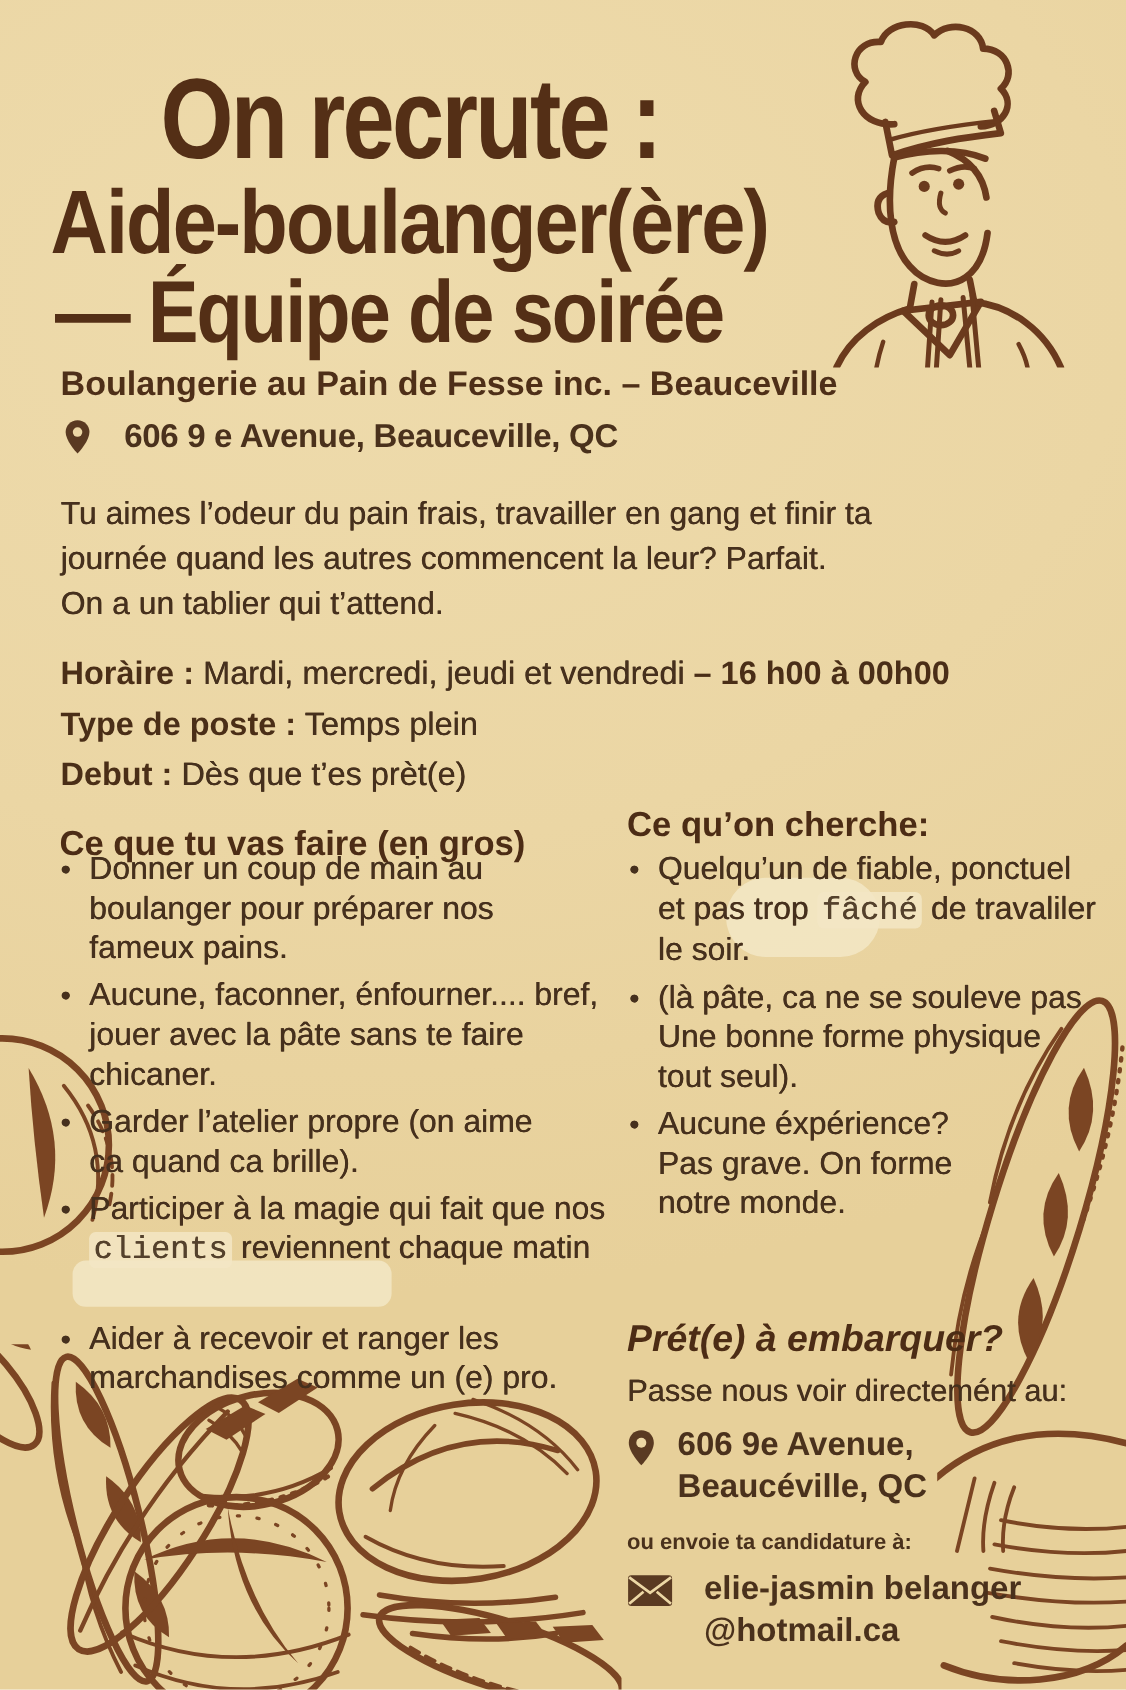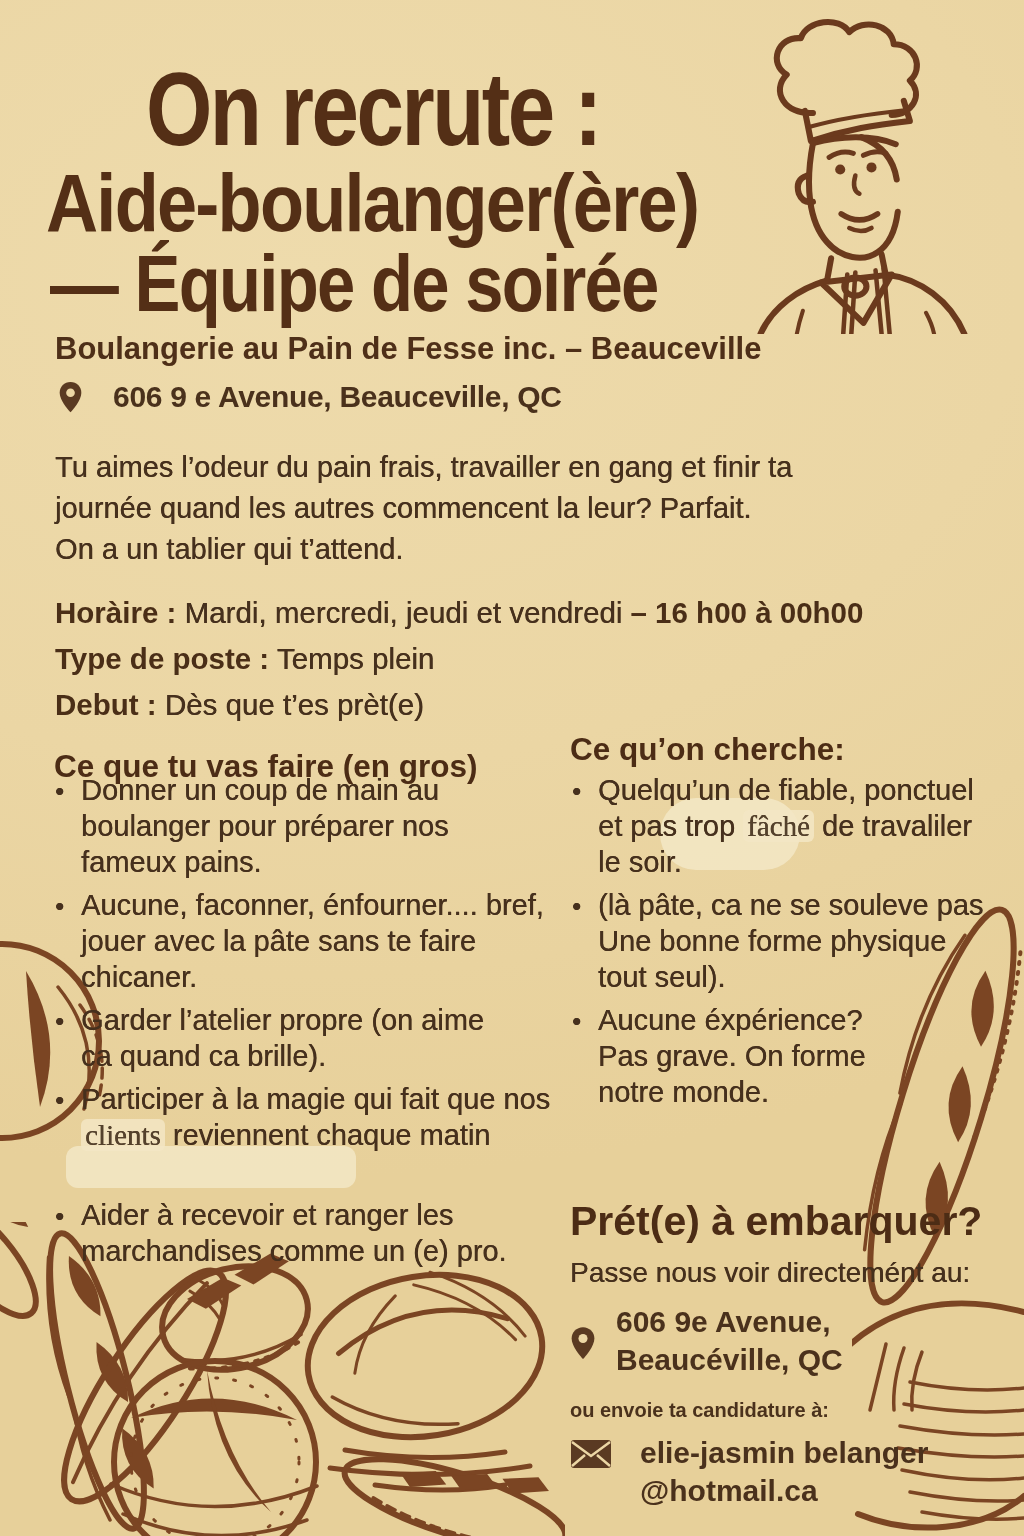--- a/index.html
+++ b/index.html
@@ -23,27 +23,27 @@
   .colhead{font-size:31.5px;font-weight:700;color:#4c2c15;white-space:nowrap;}
   .lh{left:54px;top:731px;margin-top:17px;}
   .rh{left:570px;top:731px;}
   .bullets{font-size:29px;line-height:36px;color:#46301d;}
   .lcol{left:55px;top:772px;width:500px;}
   .rcol{left:572px;top:772px;width:440px;}
   .bullet{display:flex;margin-bottom:7px;}
   .bullet .dot{flex:0 0 26px;}
   .bullet .dot::before{content:"•";font-size:26px;}
   .gap-top{margin-top:44px;}
-  .serif{font-family:Liberation Serif, serif;color:#54412c;
+  .serif{font-family:Liberation Mono, monospace;color:#54412c;
          background:rgba(243,230,196,.85);border-radius:6px;padding:0 4px;}
   .smudge{background:rgba(244,232,200,.8);border-radius:12px;z-index:1;}
   .cta{left:570px;top:1198px;width:450px;color:#46301d;}
-  .cta-h{font-size:41px;font-weight:700;color:#4c2c15;white-space:nowrap;}
+  .cta-h{font-size:34px;font-weight:700;color:#4c2c15;white-space:nowrap;font-style:italic;}
   .cta-visit{margin-top:12px;font-size:28px;white-space:nowrap;}
-  .cta-addr{margin-top:14px;display:flex;gap:20px;align-items:center;}
+  .cta-addr{margin-top:14px;display:flex;gap:20px;align-items:flex-start;}
   .cta-addr .lines, .cta-mail .lines{font-size:30px;font-weight:700;line-height:38px;color:#4a311c;}
   .cta-or{margin-top:20px;font-size:20px;font-weight:700;white-space:nowrap;color:#4a311c;}
   .cta-mail{margin-top:12px;display:flex;gap:28px;align-items:flex-start;}
   .txtlayer{z-index:2;}
   svg.deco{position:absolute;z-index:0;}
 </style>
 </head>
 <body>
 
 <div class="poster">

